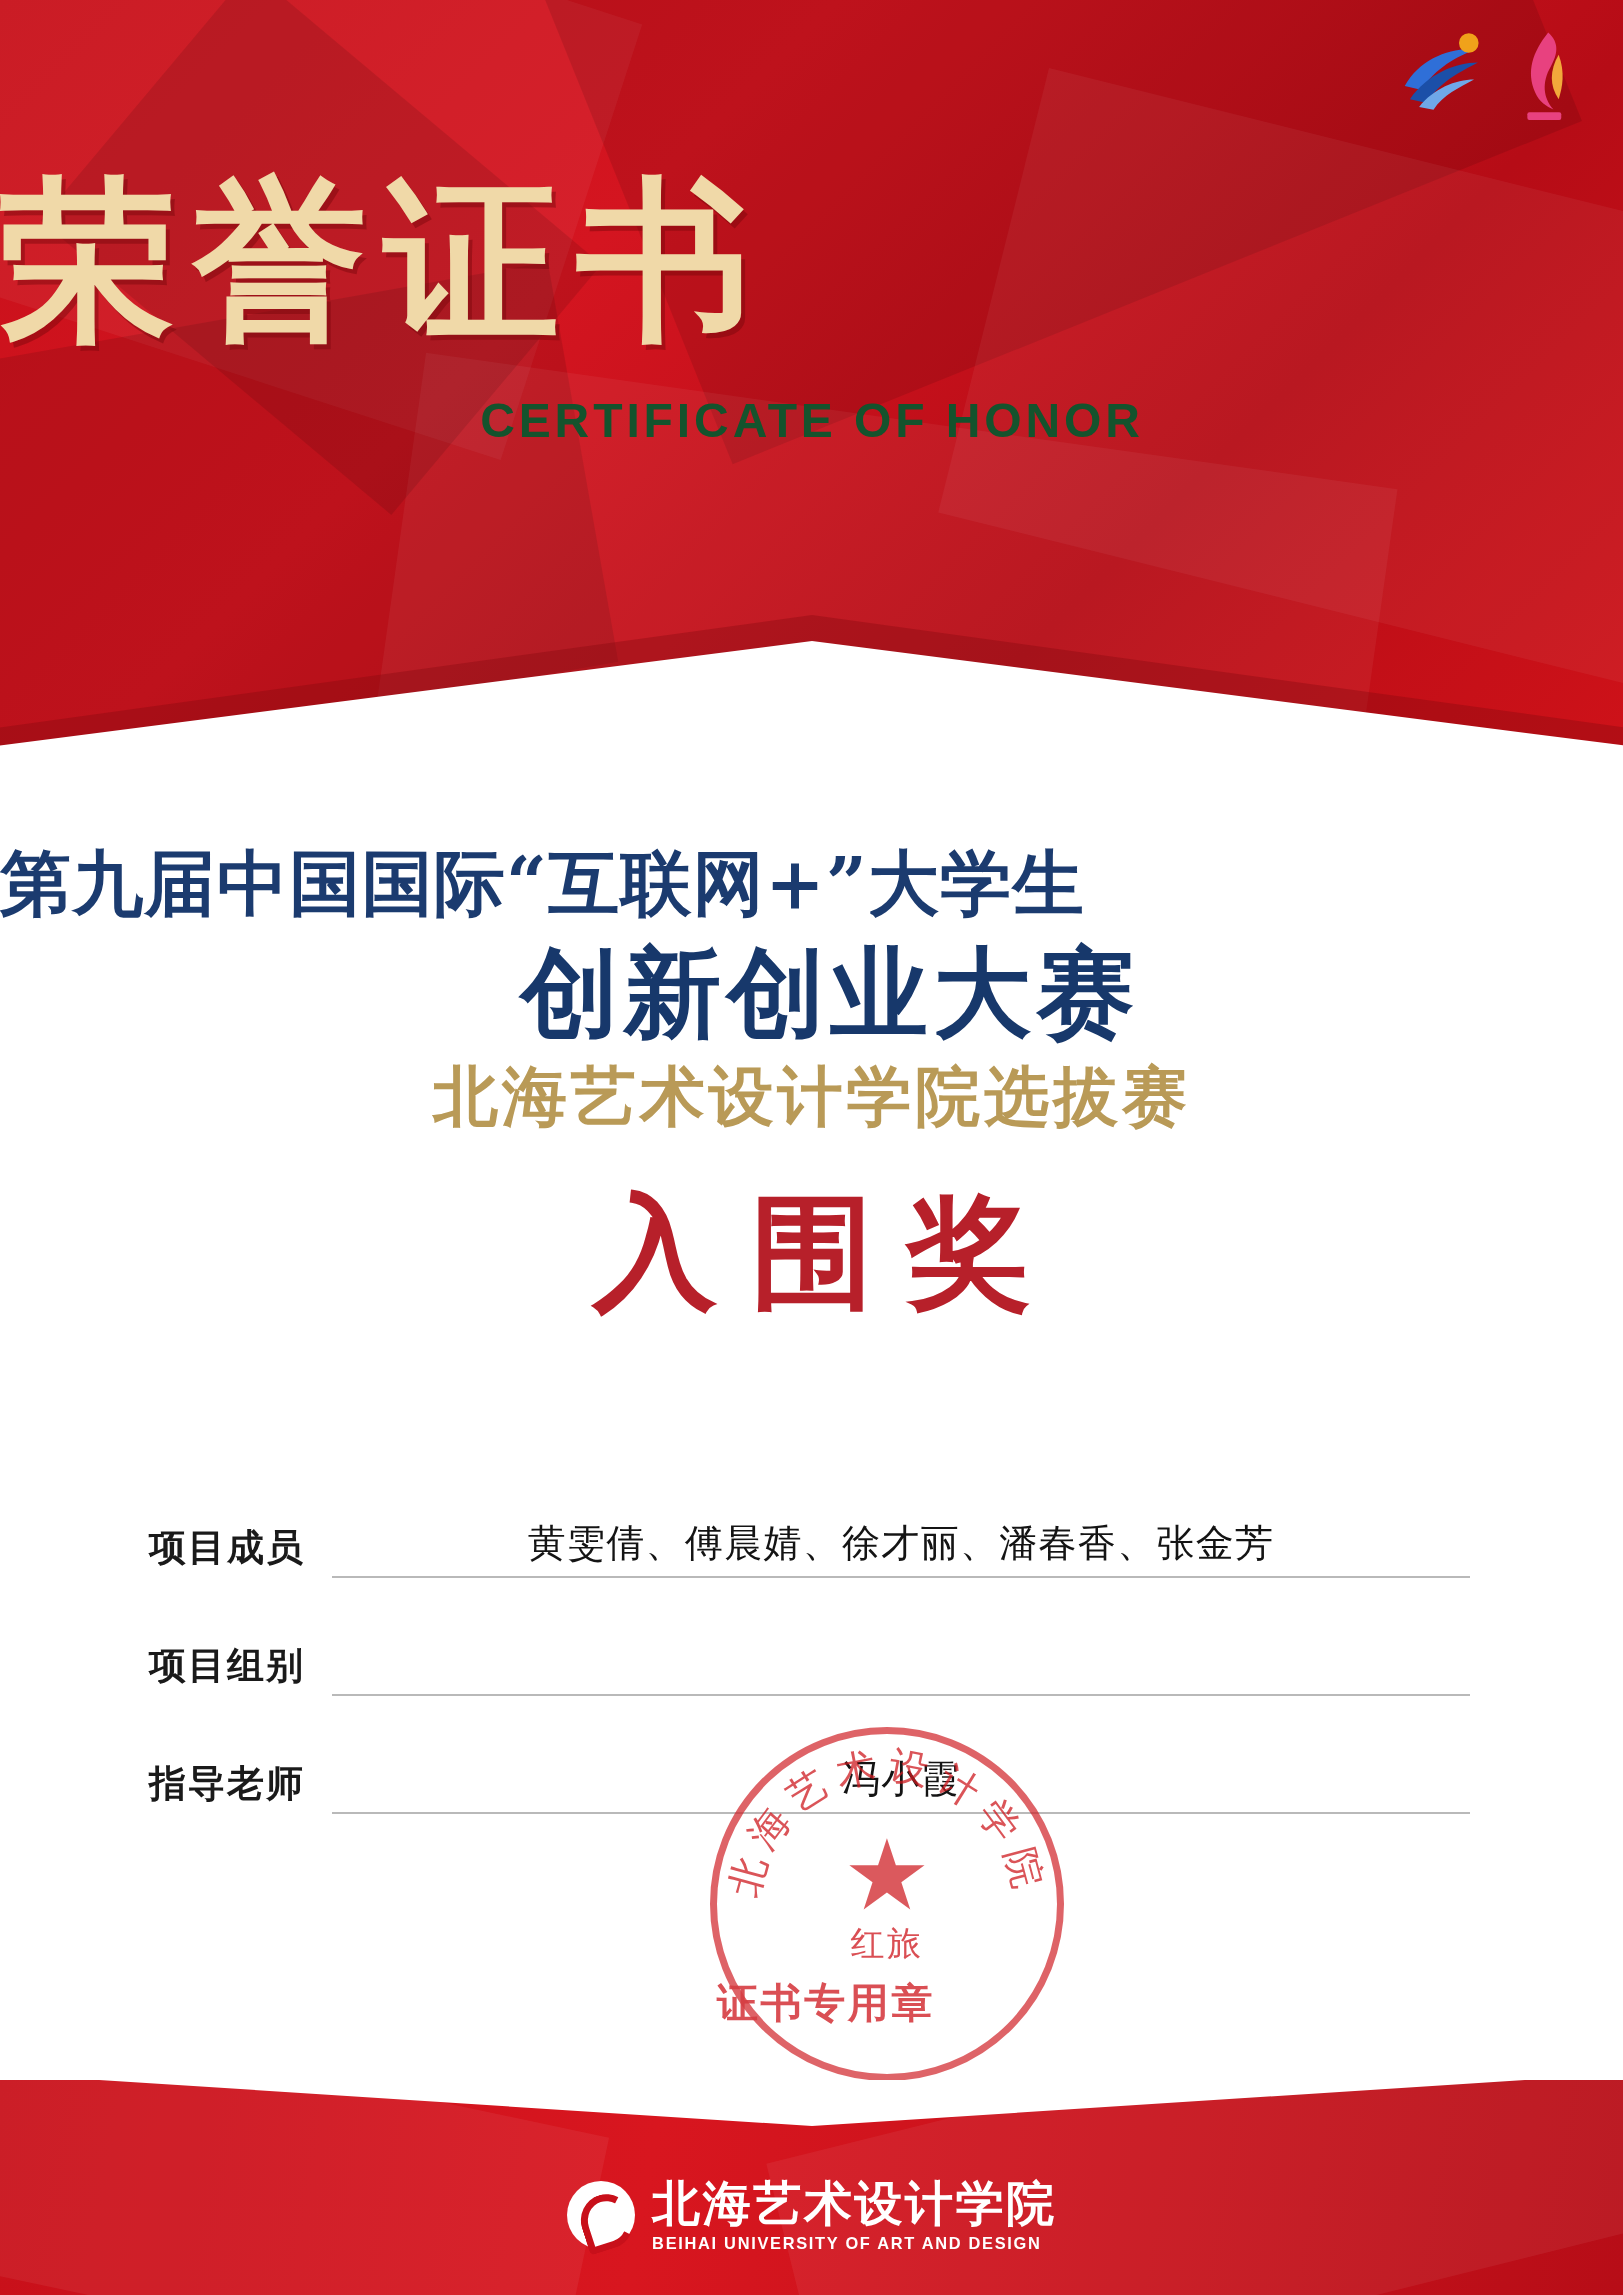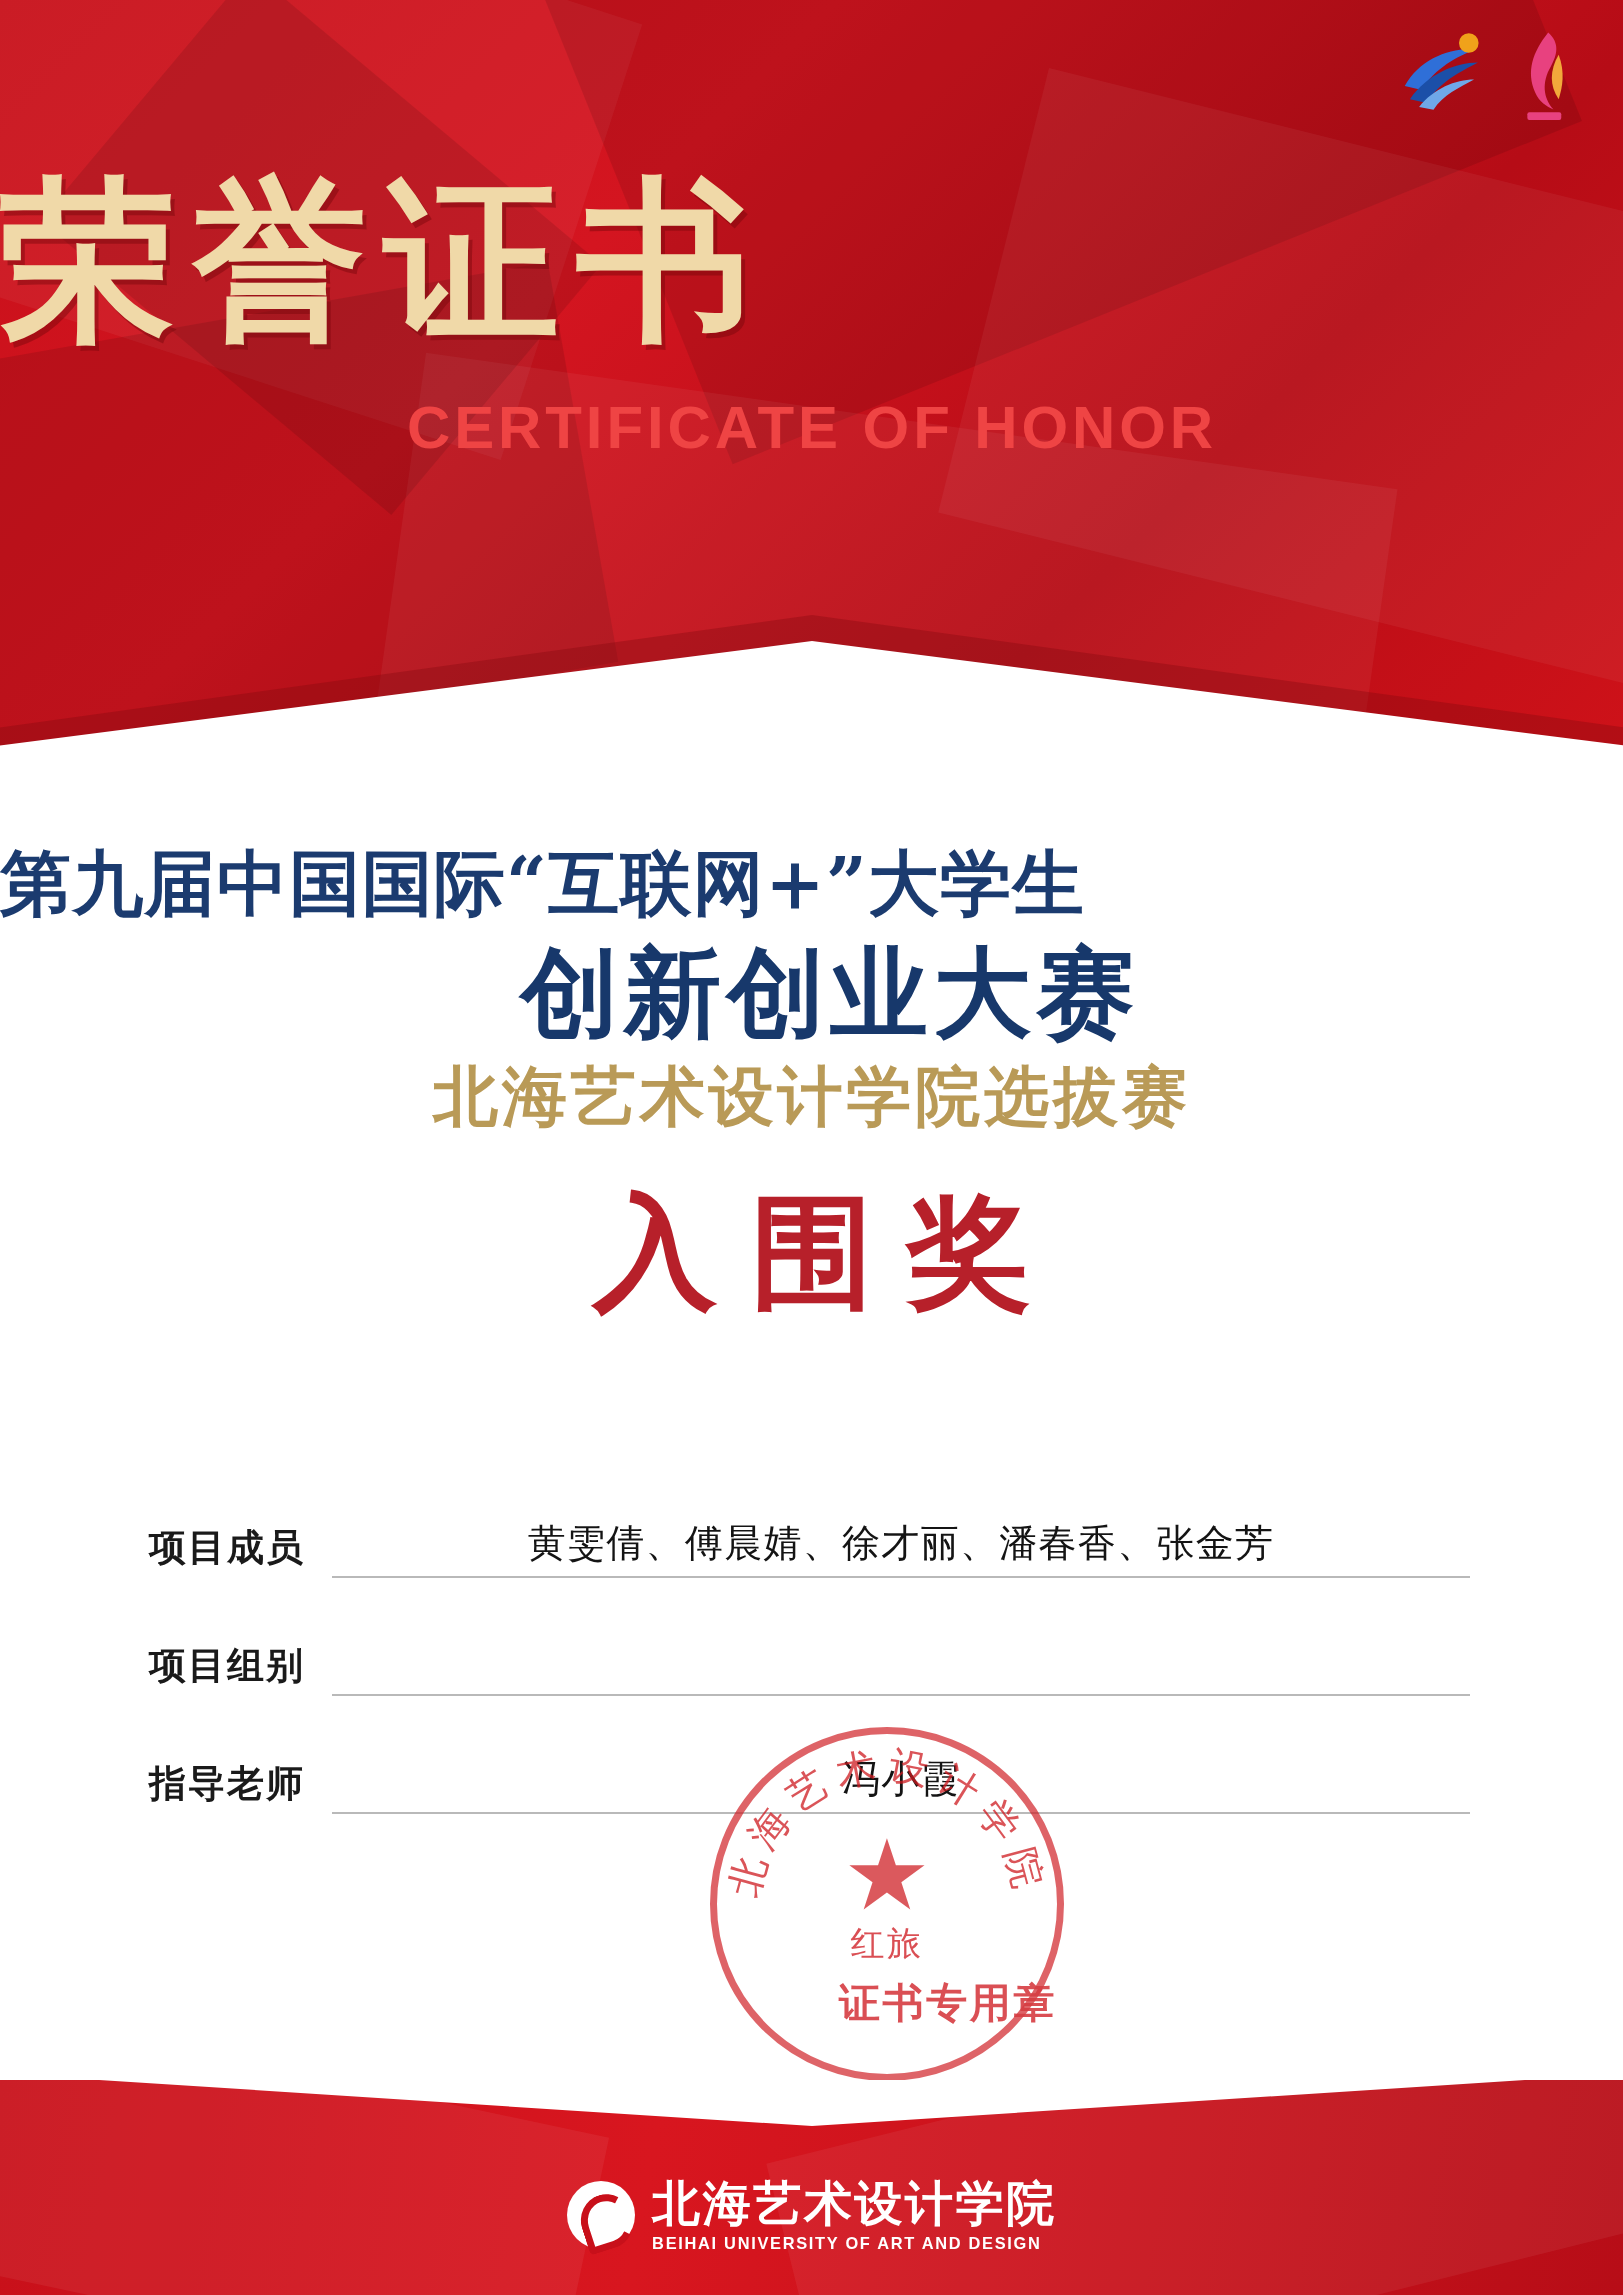--- a/index.html
+++ b/index.html
@@ -93,24 +93,24 @@
     color: #f0d9a8;
     text-shadow: 3.9px 5.2px 0 rgba(120,6,12,0.45);
   }
   .cert-subtitle {
     position: absolute;
     left: 0;
     top: 393px;
     width: 1624px;
     text-align: center;
     font-family: "Liberation Sans", sans-serif;
-    font-size: 60px;
+    font-size: 48px;
     font-weight: bold;
     letter-spacing: 3.9px;
-    color: #ef4444;
+    color: #14532d;
   }
 
   
   .body-area {
     position: absolute;
     left: 0;
     top: 772px;
     width: 1624px;
     height: 1308px;
     background: #ffffff;
@@ -237,21 +237,21 @@
     font-family: Liberation Mono, monospace;
     font-size: 34px;
     color: rgba(206,26,32,0.9);
     letter-spacing: 2.6px;
   }
   .stamp-bottom {
     position: absolute;
     left: 0;
     top: 242px;
     width: 100%;
-    text-align: right;
+    text-align: left;
     font-family: Liberation Serif, serif;
     font-size: 41px;
     font-weight: bold;
     color: rgba(206,26,32,0.9);
     letter-spacing: 2.6px;
   }
   .stamp-arc {
     position: absolute;
     left: 0; top: 0;
     width: 340px; height: 340px;

